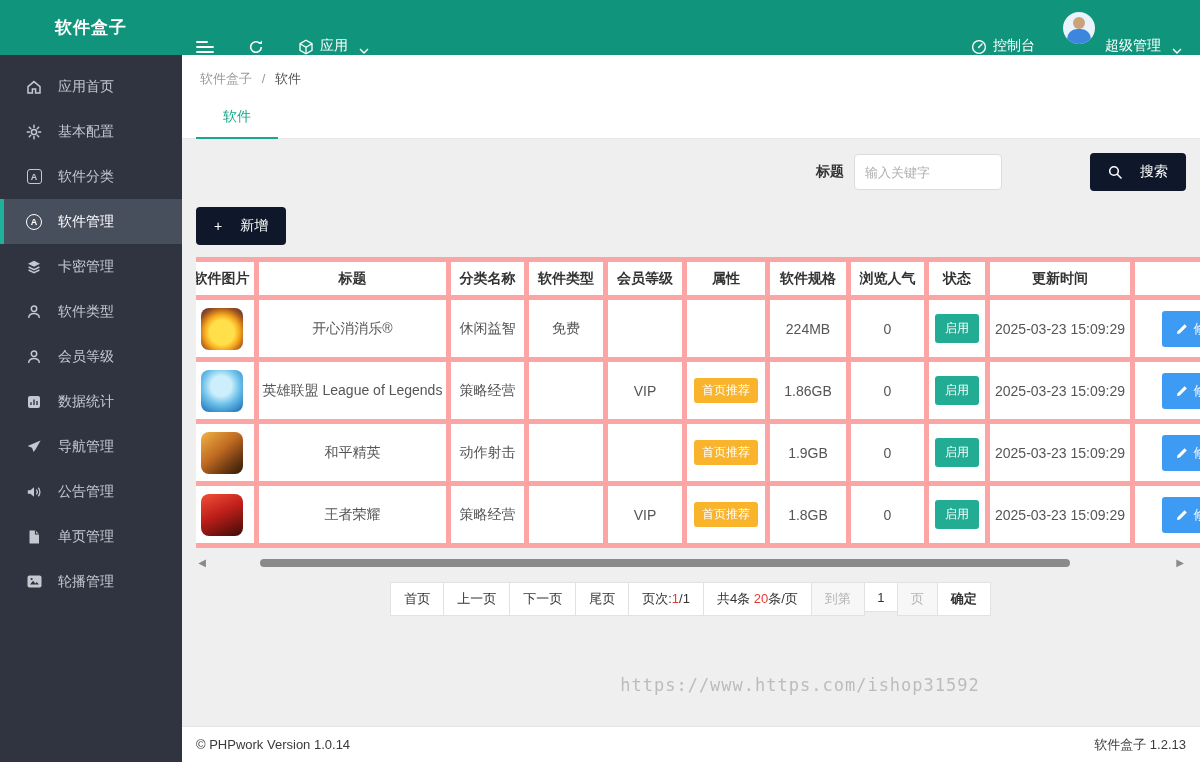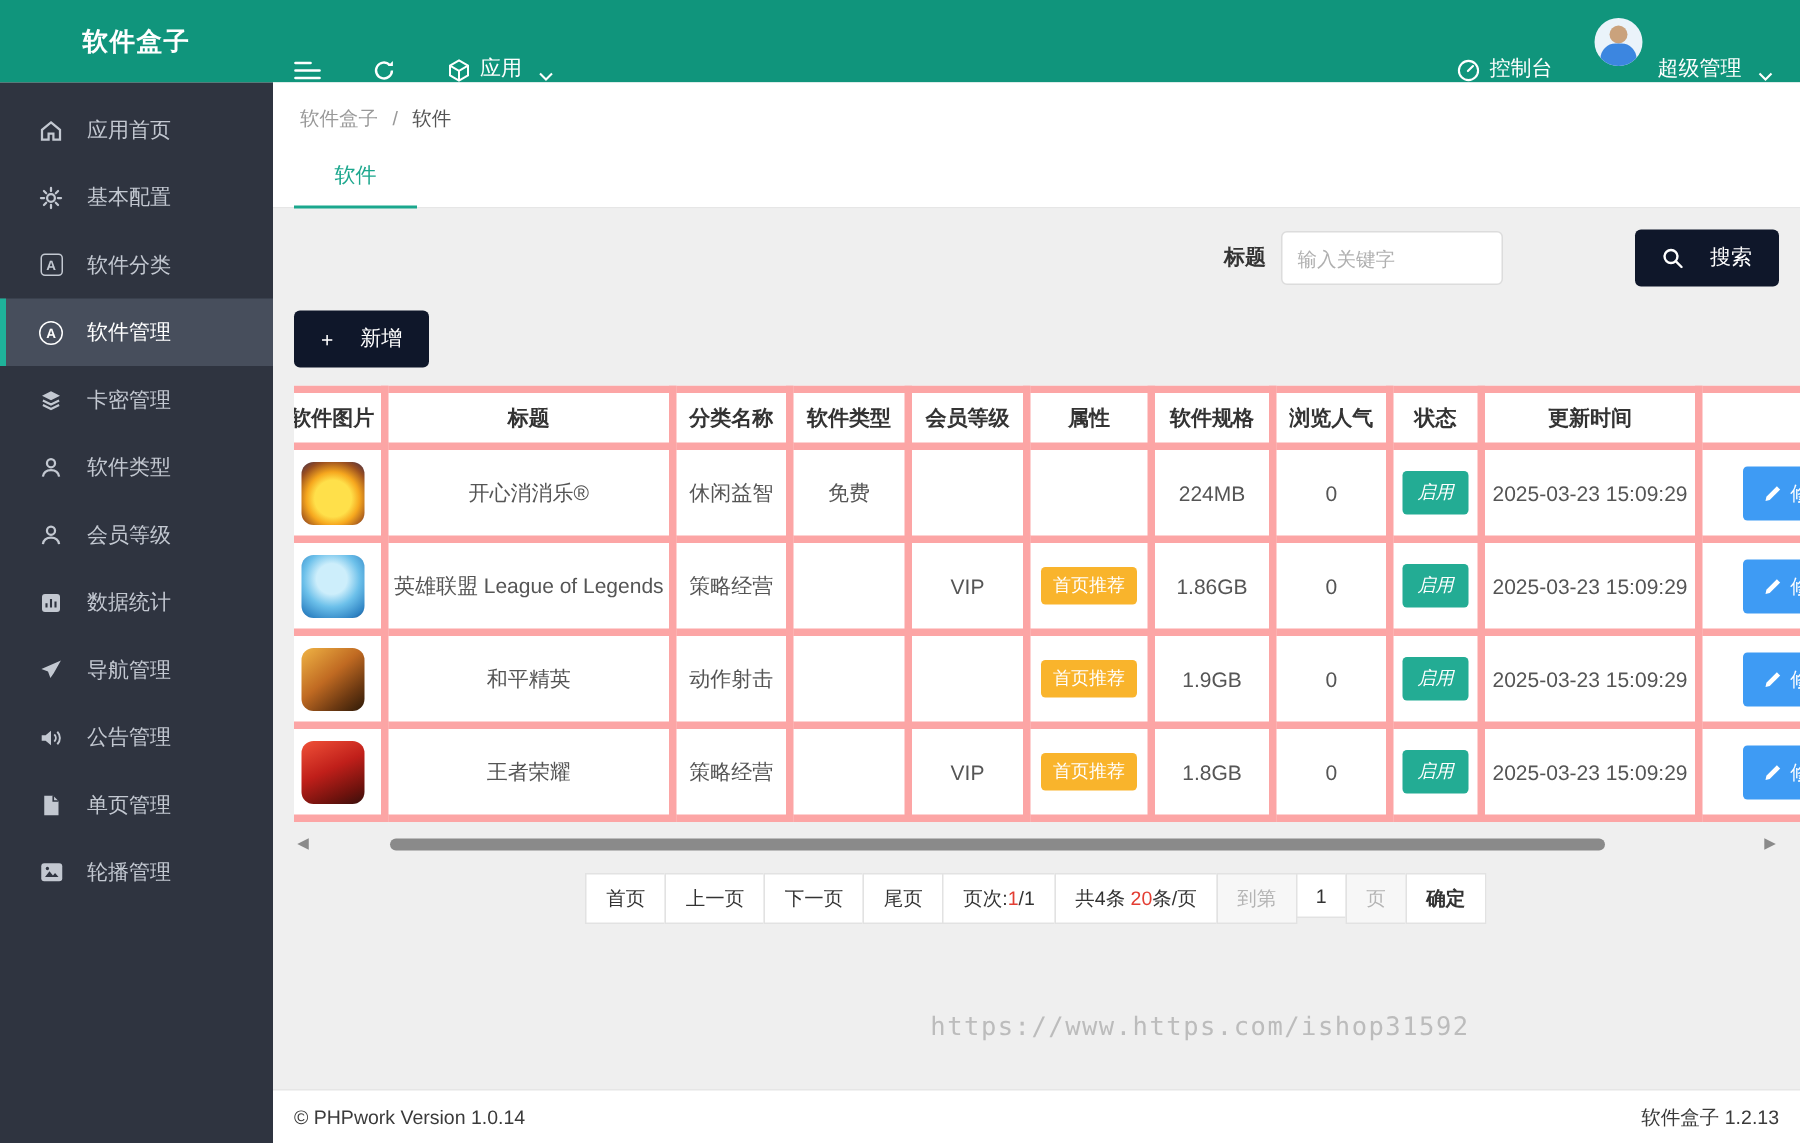--- a/index.html
+++ b/index.html
@@ -59,21 +59,21 @@
   thead th { height:38px; color:#333; font-weight:bold; background:#fff; }
   tbody td { height:62px; }
   .c-img{width:70px}.c-title{width:192px}.c-cat{width:78px}.c-type{width:79px}.c-lvl{width:79px}
   .c-attr{width:83px}.c-size{width:81px}.c-view{width:78px}.c-stat{width:61px}.c-time{width:145px}.c-act{width:130px}
   .appicon { width:42px; height:42px; border-radius:8px; display:inline-block; vertical-align:middle; }
   .g1 { background:radial-gradient(circle at 50% 58%, #ffe04a 0 38%, #f6a71e 55%, #9a4f1f 78%, #3c2b4e 100%); }
   .g2 { background:radial-gradient(circle at 48% 38%, #cdeefb 0 30%, #6cc0ea 55%, #2f84c4 85%, #1b4f86 100%); }
   .g3 { background:linear-gradient(140deg, #f0b445 0%, #c06a22 45%, #6e3a12 75%, #2e1a08 100%); }
   .g4 { background:linear-gradient(155deg, #f05138 0%, #c01f1a 45%, #6e120d 80%, #38100c 100%); }
   .badge { display:inline-block; background:#f9b42c; color:#fff; font-size:12px; border-radius:3px; padding:4px 8px; }
-  .status-btn { display:inline-block; background:#23ac94; color:#fff; font-size:12px; border-radius:3px; padding:6px 10px; border:none; cursor:pointer;font-style:italic; }
+  .status-btn { display:inline-block; background:#23ac94; color:#fff; font-size:12px; border-radius:3px; padding:6px 10px; border:none; cursor:pointer; }
   .edit-btn { display:inline-flex; align-items:center; gap:6px; background:#3e9bf4; color:#fff; font-size:13px; border:none; border-radius:3px; padding:9px 14px; cursor:pointer; }
 
   
   .hscroll { display:flex; align-items:center; margin:8px 14px 0; height:14px; }
   .hs-arrow { width:12px; color:#8a8a8a; font-size:10px; line-height:14px; cursor:pointer; text-align:center; }
   .hs-track { flex:1; height:10px; position:relative; }
   .hs-thumb { position:absolute; left:52px; top:1px; width:810px; height:8px; background:#8a8a8a; border-radius:4px; cursor:grab; }
 
   
   .pager { display:flex; justify-content:center; margin-top:12px; font-size:13px; color:#333; }

